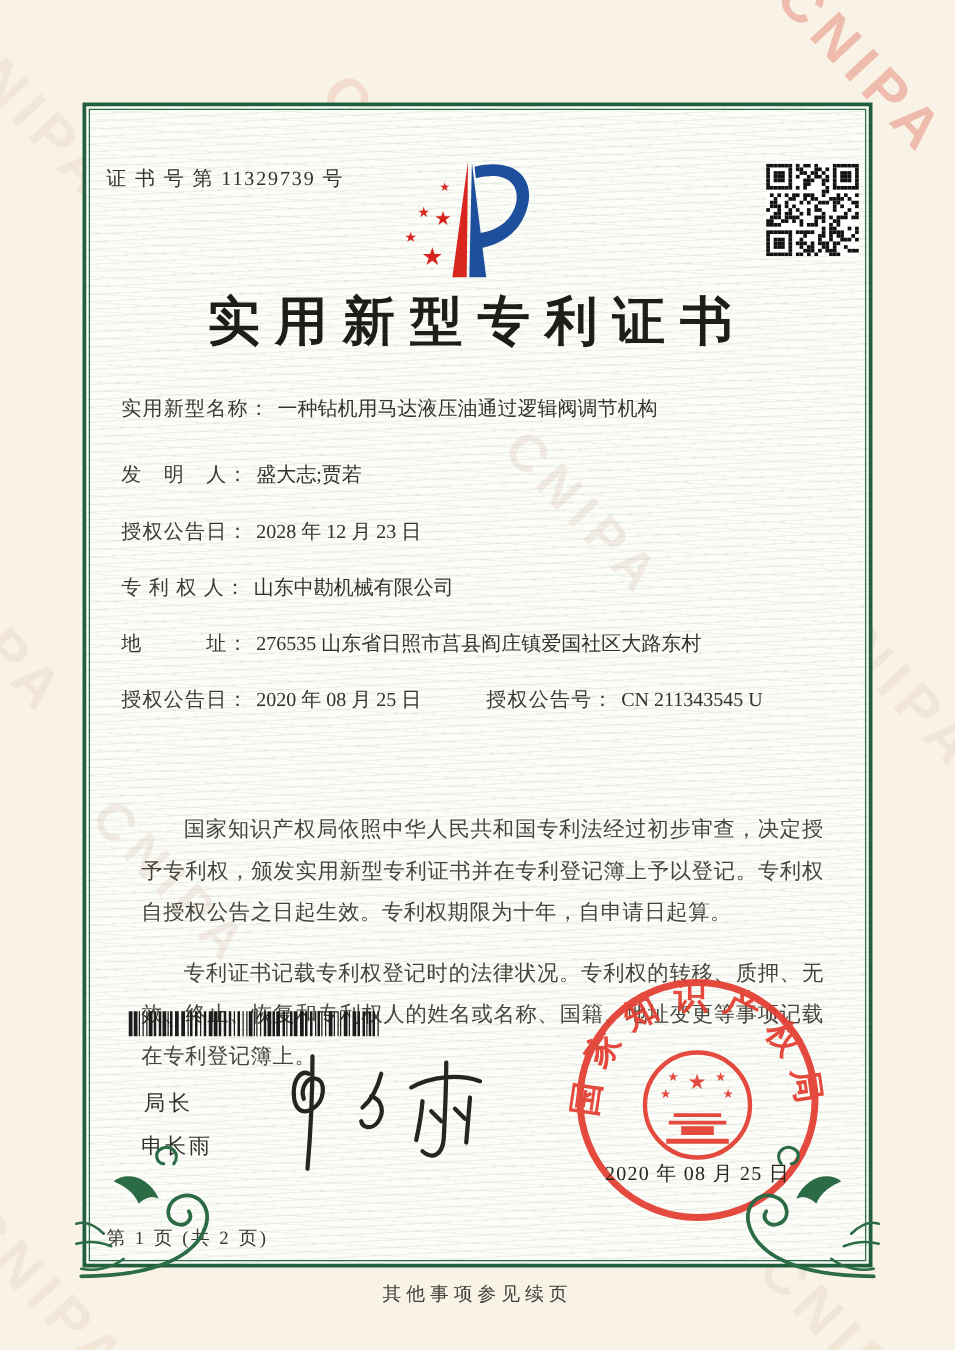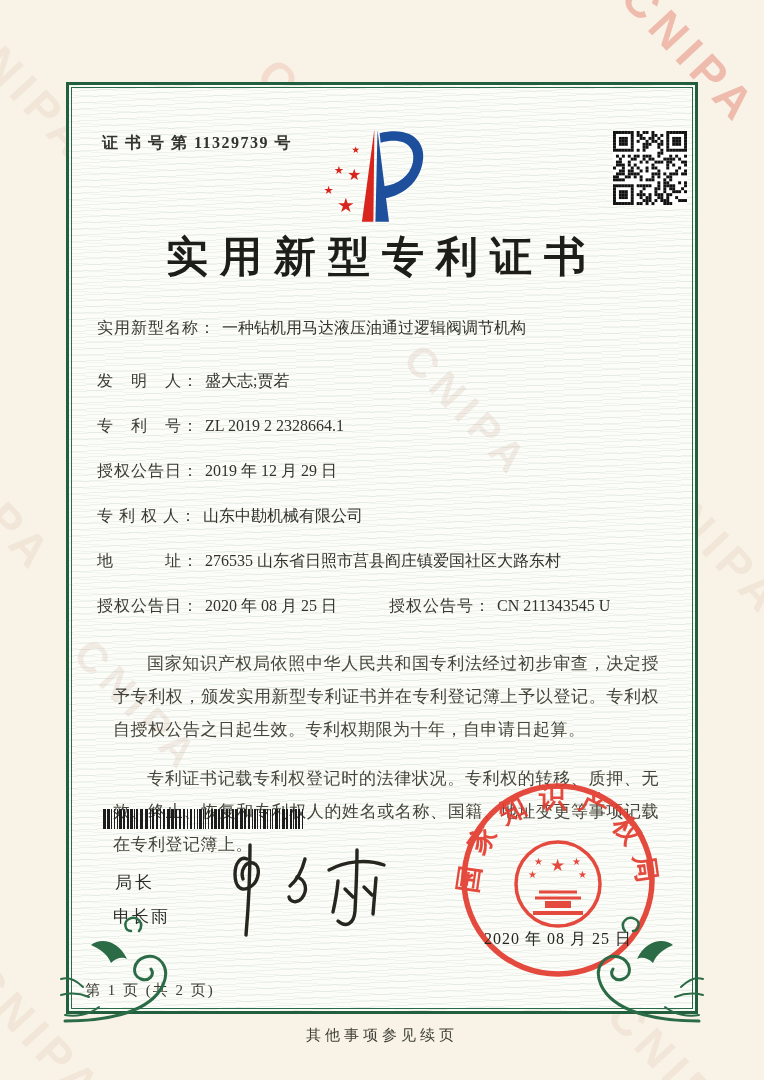--- a/index.html
+++ b/index.html
@@ -39,22 +39,22 @@
       repeating-linear-gradient(177deg, rgba(140,175,150,0.14) 0 1px, rgba(0,0,0,0) 1px 6px),
       repeating-linear-gradient(183deg, rgba(140,175,150,0.09) 0 1px, rgba(0,0,0,0) 1px 7px);
   }
   .cert::after{
     content:"";position:absolute;inset:2px;border:1px solid #2a6a47;pointer-events:none;
   }
   .wm.in1{left:360px;top:250px;}
   .wm.in2{left:30px;top:545px;}
   
   .cert-no{
-    position:absolute;left:33px;top:48px;
-    font-size:16px;letter-spacing:1.5px;color:#33332d;font-weight:bold;
+    position:absolute;left:16px;top:48px;
+    font-size:16px;letter-spacing:1.5px;color:#33332d;
   }
   .logo{position:absolute;left:236px;top:40px;}
   .qr{position:absolute;left:542px;top:46px;}
   .title{
     position:absolute;left:0;top:144px;width:100%;margin:0;
     text-align:center;font-size:42px;font-weight:700;
     letter-spacing:12px;color:#1d1d1a;
   }
   
   .fields{position:absolute;left:28px;top:232px;width:578px;font-size:16px;color:#3a3a32;}
@@ -431,24 +431,21 @@
     <h1 class="title">实用新型专利证书</h1>
 
     <div class="fields">
       <div class="frow first">
         <span class="flabel">实用新型名称：</span><span class="fvalue">一种钻机用马达液压油通过逻辑阀调节机构</span>
       </div>
       <div class="frow">
         <span class="flabel">发　明　人：</span><span class="fvalue">盛大志;贾若</span>
       </div>
       <div class="frow">
-        <span class="flabel">专　利　号：</span><span class="fvalue">ZL 2019 2 2328664.1</span>
-      </div>
-      <div class="frow">
-        <span class="flabel">授权公告日：</span><span class="fvalue">2019 年 12 月 29 日</span>
+        <span class="flabel">授权公告日：</span><span class="fvalue">2028 年 12 月 23 日</span>
       </div>
       <div class="frow">
         <span class="flabel">专 利 权 人：</span><span class="fvalue">山东中勘机械有限公司</span>
       </div>
       <div class="frow">
         <span class="flabel">地　　　址：</span><span class="fvalue">276535 山东省日照市莒县阎庄镇爱国社区大路东村</span>
       </div>
       <div class="frow">
         <span class="flabel">授权公告日：</span><span class="fvalue">2020 年 08 月 25 日</span><span class="grant-no-group"><span class="flabel">授权公告号：</span><span class="fvalue">CN 211343545 U</span></span>
       </div>

